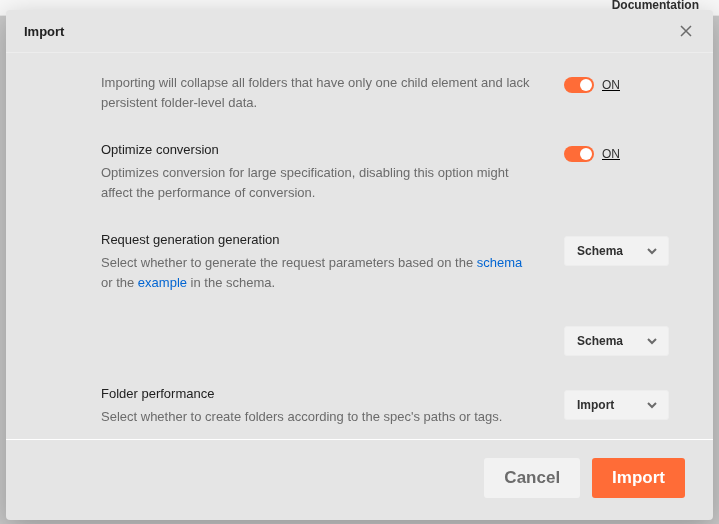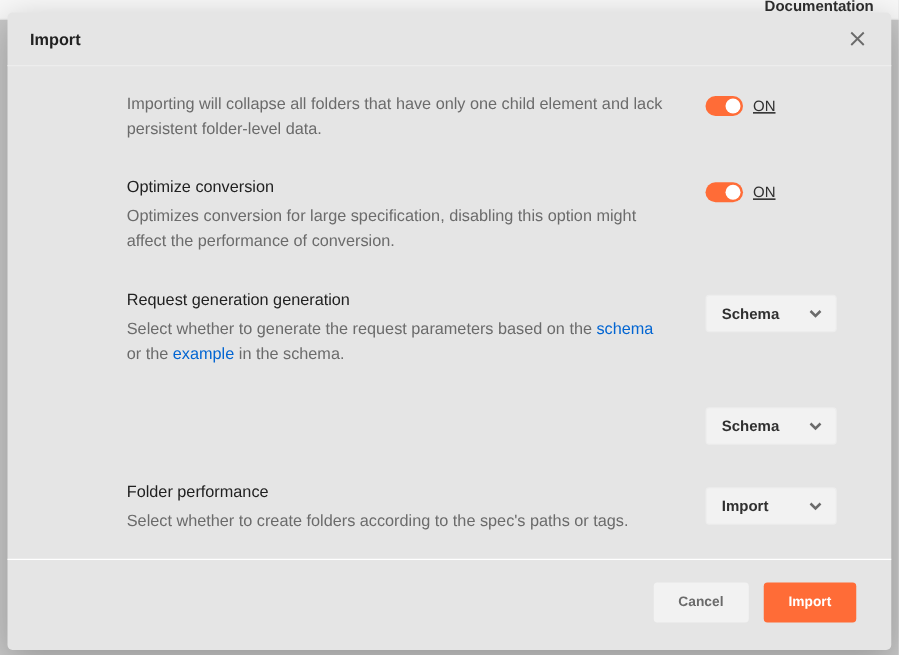--- a/index.html
+++ b/index.html
@@ -94,21 +94,21 @@
   }
   .select svg { width: 12px; height: 12px; stroke: #6b6b6b; stroke-width: 2; fill: none; }
   .select-wrap { width: 100%; }
 
   .modal-footer {
     display: flex; justify-content: flex-end; gap: 12px;
     padding: 18px 28px 22px 18px;
     border-top: 1px solid #ffffff;
   }
   .btn {
-    font-size: 11px; font-weight: 600; border-radius: 3px;
+    font-size: 17px; font-weight: 600; border-radius: 3px;
     padding: 10px 20px; cursor: pointer; border: none;
   }
   .btn-secondary { background: #f2f2f2; color: #6b6b6b; }
   .btn-primary { background: #ff6c37; color: #fff; }
   .no-title { margin-top: -4px; }
 </style>
 </head>
 <body>
 
 <div class="backdrop">

